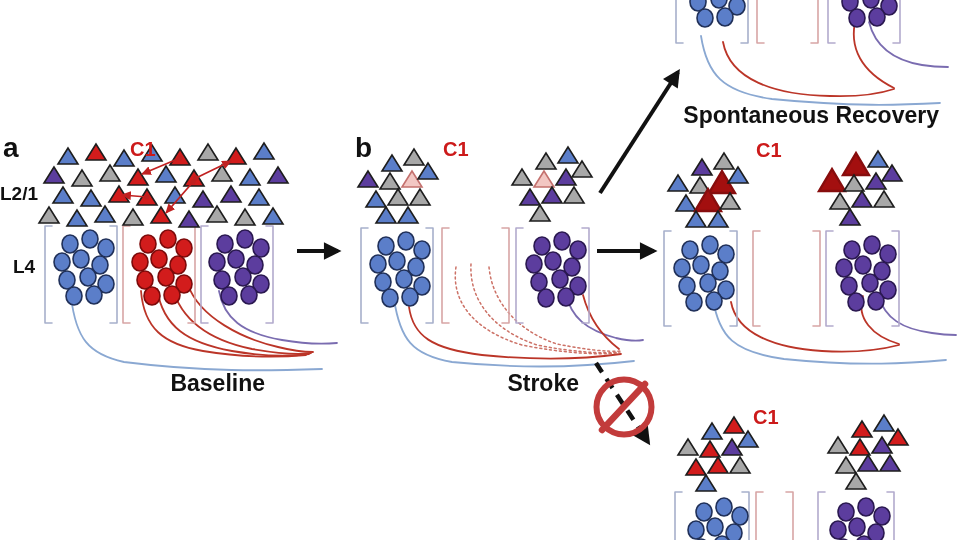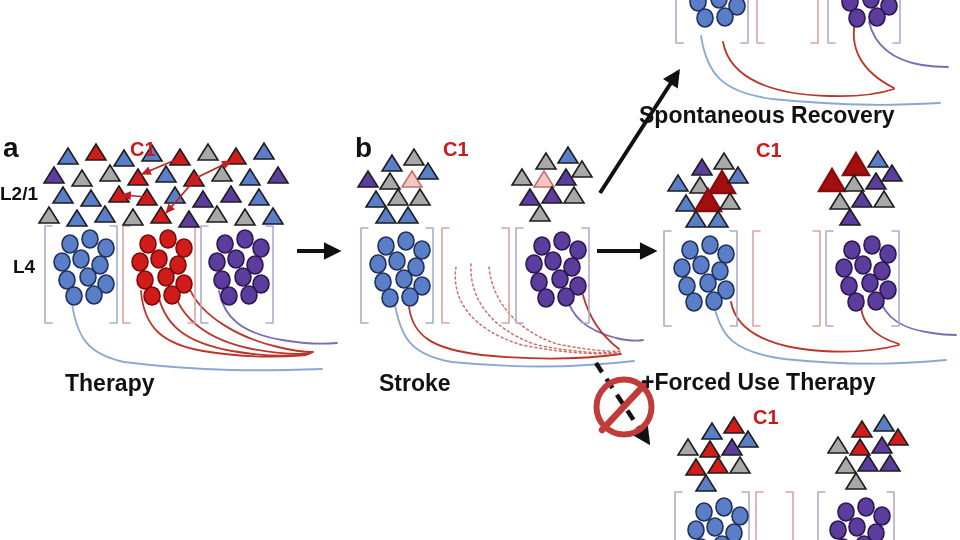--- a/index.html
+++ b/index.html
@@ -2,21 +2,21 @@
 <html><head>
 <meta charset="utf-8">
 <style>
   html,body{margin:0;padding:0;background:#fff;}
   .stage{position:relative;width:960px;height:540px;overflow:hidden;background:#fff;
          font-family:"Liberation Sans",sans-serif;}
   svg{position:absolute;left:0;top:0;}
   .lbl{position:absolute;font-weight:bold;color:#111;line-height:1;white-space:nowrap;}
   .panel-letter{font-size:28px;}
   .layer{font-size:19px;}
-  .stage-label{font-size:23px;text-align:left;width:300px;}
+  .stage-label{font-size:23px;text-align:right;width:300px;}
   .c1{font-size:20px;width:70px;}
   .br{fill:none;stroke-width:1.6;stroke-linejoin:round;stroke-linecap:round;}
   .bl{stroke:#a7b0cb;} .brr{stroke:#d7a5a5;} .bp{stroke:#b2aacd;}
   .ax{fill:none;stroke-width:1.8;stroke-linecap:round;}
   .axd{fill:none;stroke-width:1.5;stroke-linecap:round;stroke-dasharray:2 3;}
   .conn{stroke-width:1.7;}
   .blkarrow{stroke:#111;stroke-width:4;}
 </style>
 </head>
 <body>
@@ -374,18 +374,17 @@
 <div class="lbl panel-letter" style="left:355px;top:134px;">b</div>
 
 <div class="lbl layer" style="left:0px;top:184px;">L2/1</div>
 <div class="lbl layer" style="left:13px;top:257px;">L4</div>
 
 <div class="lbl c1" style="left: 130px; top: 139px; color: rgb(204, 26, 26);">C1</div>
 <div class="lbl c1" style="left: 443px; top: 139px; color: rgb(204, 26, 26);">C1</div>
 <div class="lbl c1" style="left: 756px; top: 140px; color: rgb(204, 26, 26);">C1</div>
 <div class="lbl c1" style="left: 753px; top: 407px; color: rgb(204, 26, 26);">C1</div>
 
-<div class="lbl stage-label" style="left:65px;top:372px;width:200px;">Therapy</div>
+<div class="lbl stage-label" style="left:65px;top:372px;width:200px;">Baseline</div>
 <div class="lbl stage-label" style="left:379px;top:372px;width:200px;">Stroke</div>
 <div class="lbl stage-label" style="left:639px;top:104px;">Spontaneous Recovery</div>
-<div class="lbl stage-label" style="left:641px;top:371px;">+Forced Use Therapy</div>
 
 </div>
 
 </body></html>

